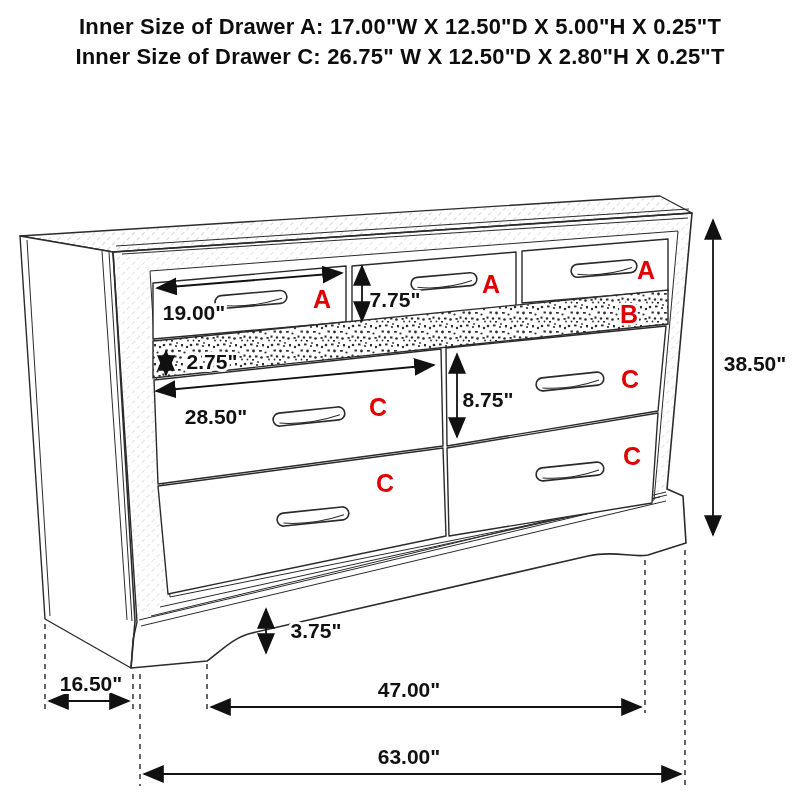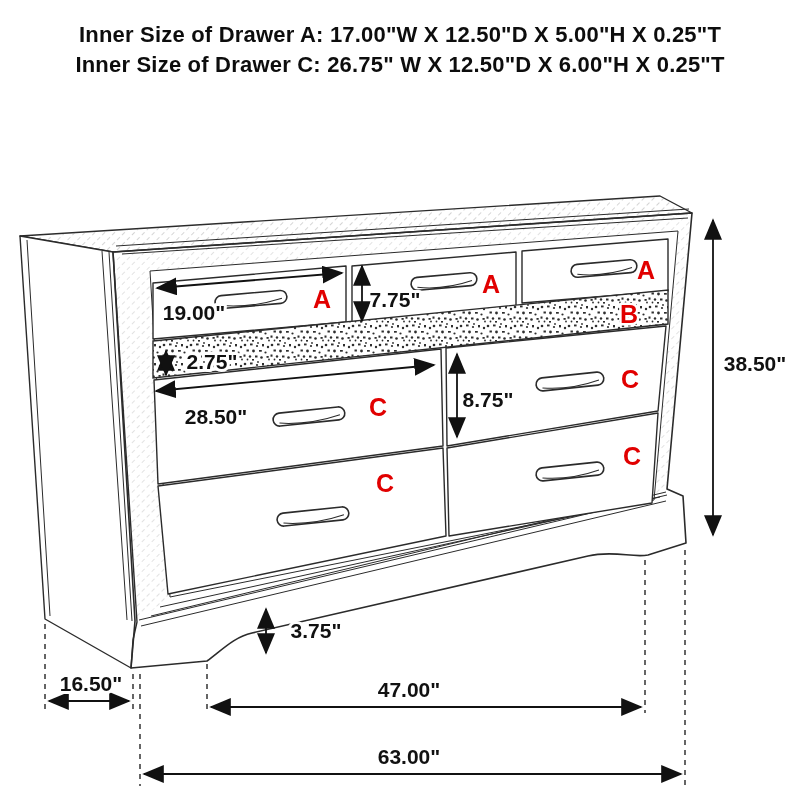--- a/index.html
+++ b/index.html
@@ -1,38 +1,38 @@
 <!DOCTYPE html>
 <html style="--label-red: #e10000;"><head>
 <meta charset="utf-8">
 <style>
   html,body{margin:0;padding:0;background:#fff;}
   .page{position:relative;width:800px;height:800px;background:#fff;overflow:hidden;
         font-family:"Liberation Sans",sans-serif;}
   .hdr{position:absolute;top:12px;left:0;width:800px;text-align:center;
-       font-weight:bold;font-size:22px;line-height:30px;color:#0d0d0d;letter-spacing:.2px;margin-top:8px;}
+       font-weight:bold;font-size:22px;line-height:30px;color:#0d0d0d;letter-spacing:.2px;}
   svg{position:absolute;left:0;top:0;}
   .ln{stroke:#2b2b2b;stroke-width:1.6;fill:none;stroke-linejoin:round;stroke-linecap:round;}
   .thin{stroke:#2b2b2b;stroke-width:1;fill:none;}
   .face{fill:#ffffff;stroke:#2b2b2b;stroke-width:1.4;stroke-linejoin:round;}
   .dim{font:bold 21px "Liberation Sans",sans-serif;fill:#111;
        paint-order:stroke;stroke:#fff;stroke-width:6;stroke-linejoin:round;}
   .red{font:bold 25px "Liberation Sans",sans-serif;fill:var(--label-red,#e10000);
        paint-order:stroke;stroke:#fff;stroke-width:5;stroke-linejoin:round;}
   .arrow{stroke:#111;stroke-width:1.8;fill:none;}
   .ext{stroke:#333;stroke-width:1.5;stroke-dasharray:5 5;fill:none;}
 </style>
 </head>
 <body>
 
 <div class="page">
 
   <div class="hdr">
     <div>Inner Size of Drawer A: 17.00"W X 12.50"D X 5.00"H X 0.25"T</div>
-    <div>Inner Size of Drawer C: 26.75" W X 12.50"D X 6.00"H X 0.25"T</div>
+    <div>Inner Size of Drawer C: 26.75" W X 12.50"D X 2.80"H X 0.25"T</div>
   </div>
 
   <svg width="800" height="800" viewBox="0 0 800 800">
     <defs>
       <marker id="ah" markerWidth="13" markerHeight="11" refX="11" refY="5" orient="auto-start-reverse">
         <path d="M0,0 L12,5 L0,10 Z" fill="#111"></path>
       </marker>
       <pattern id="hatch" width="7" height="7" patternUnits="userSpaceOnUse" patternTransform="rotate(45)">
         <line x1="0" y1="0" x2="0" y2="7" stroke="#666" stroke-width="1.1" stroke-dasharray="3 3"></line>
       </pattern>

